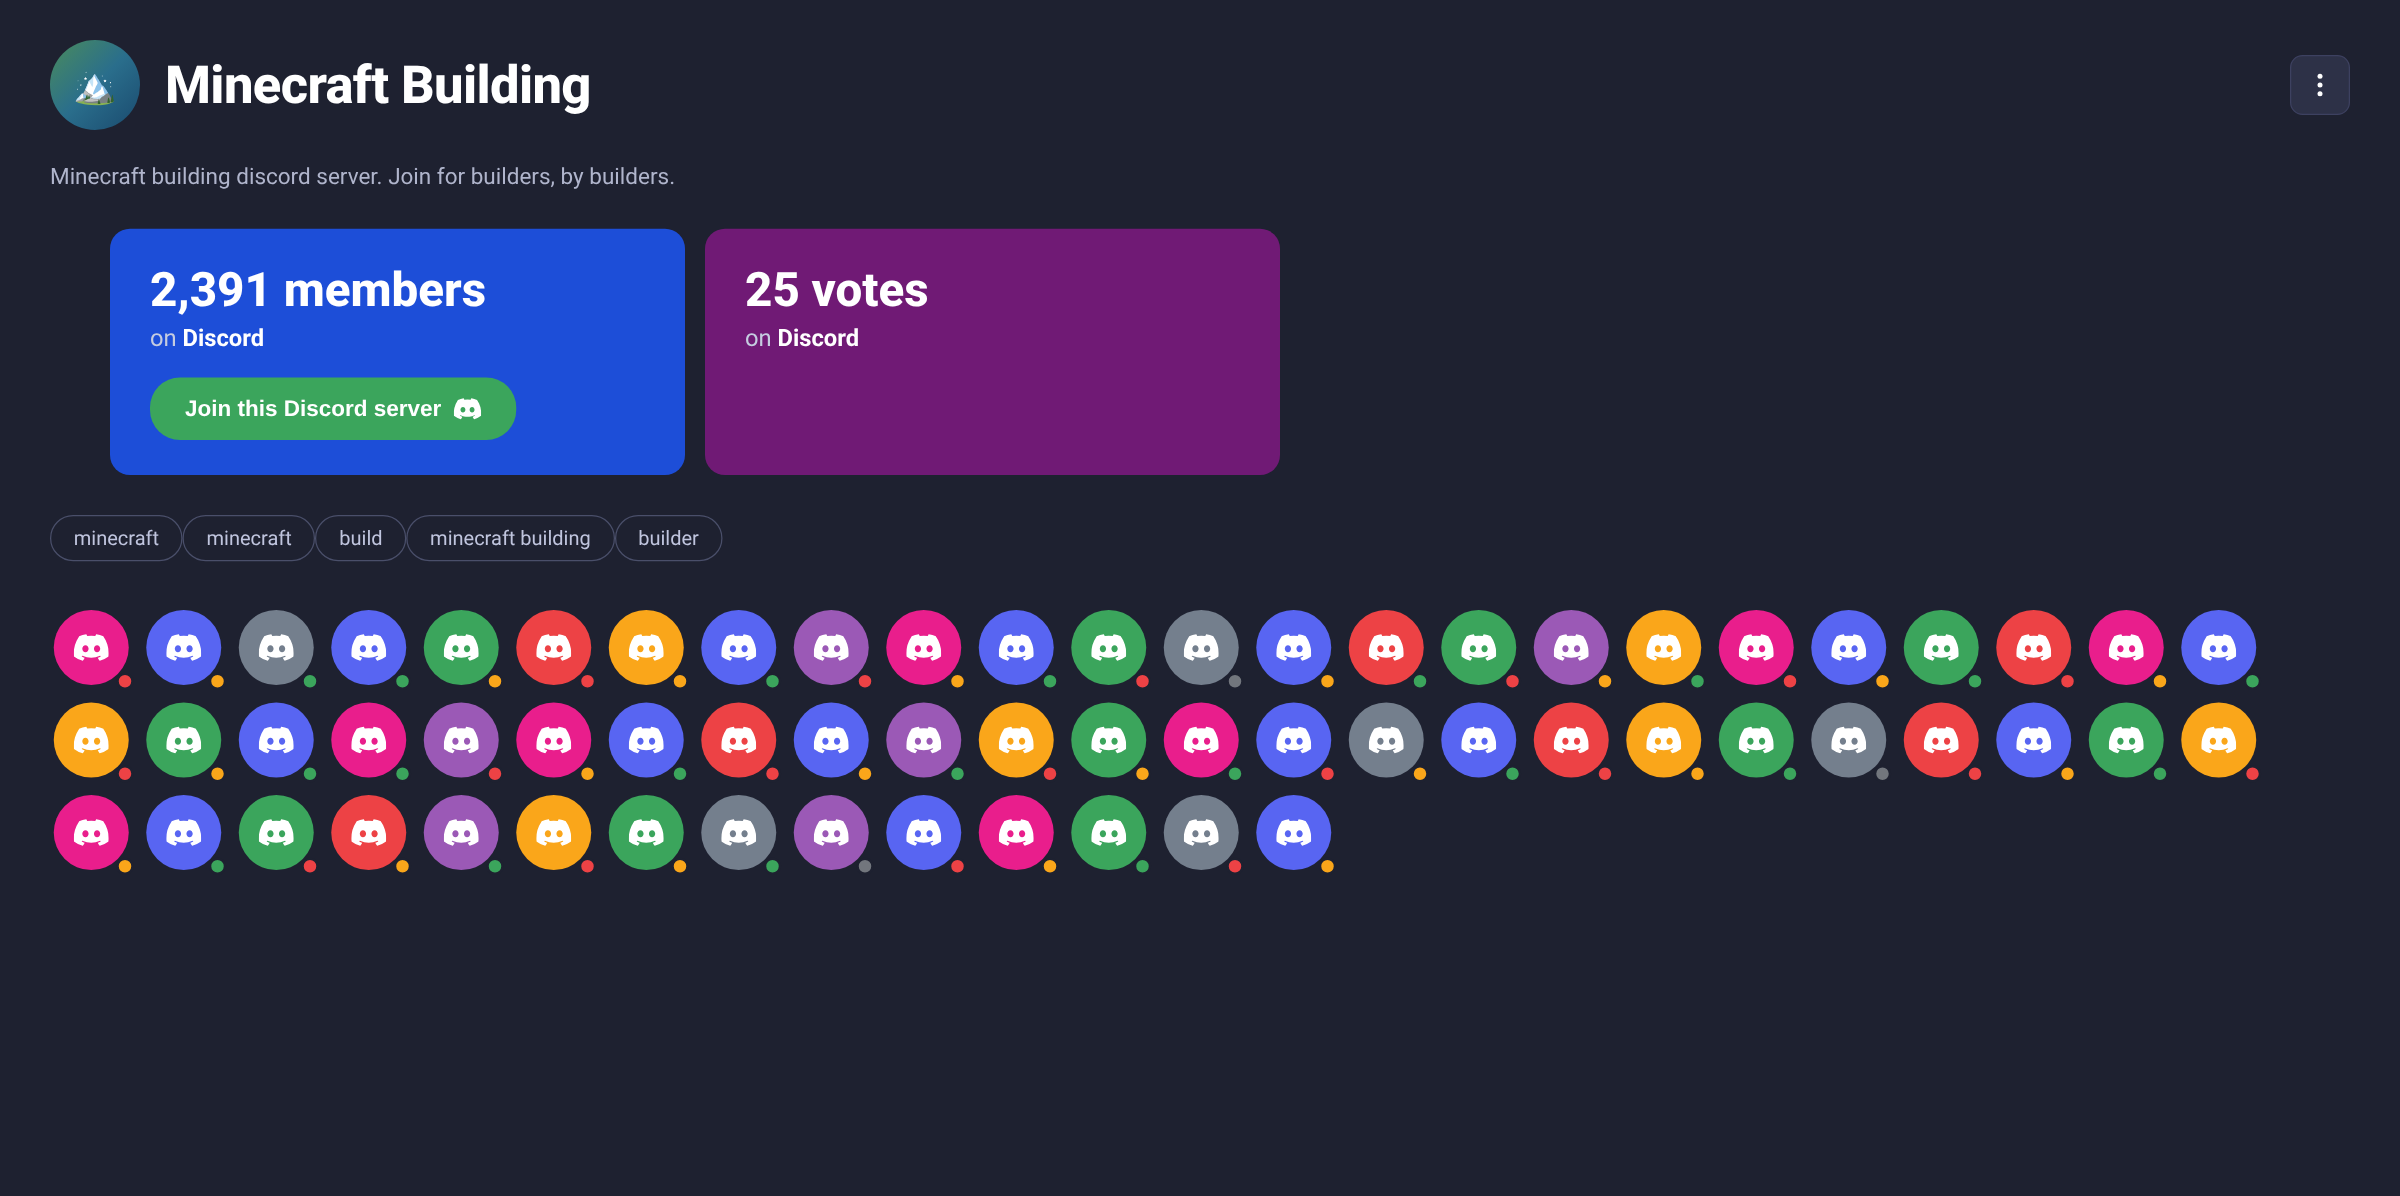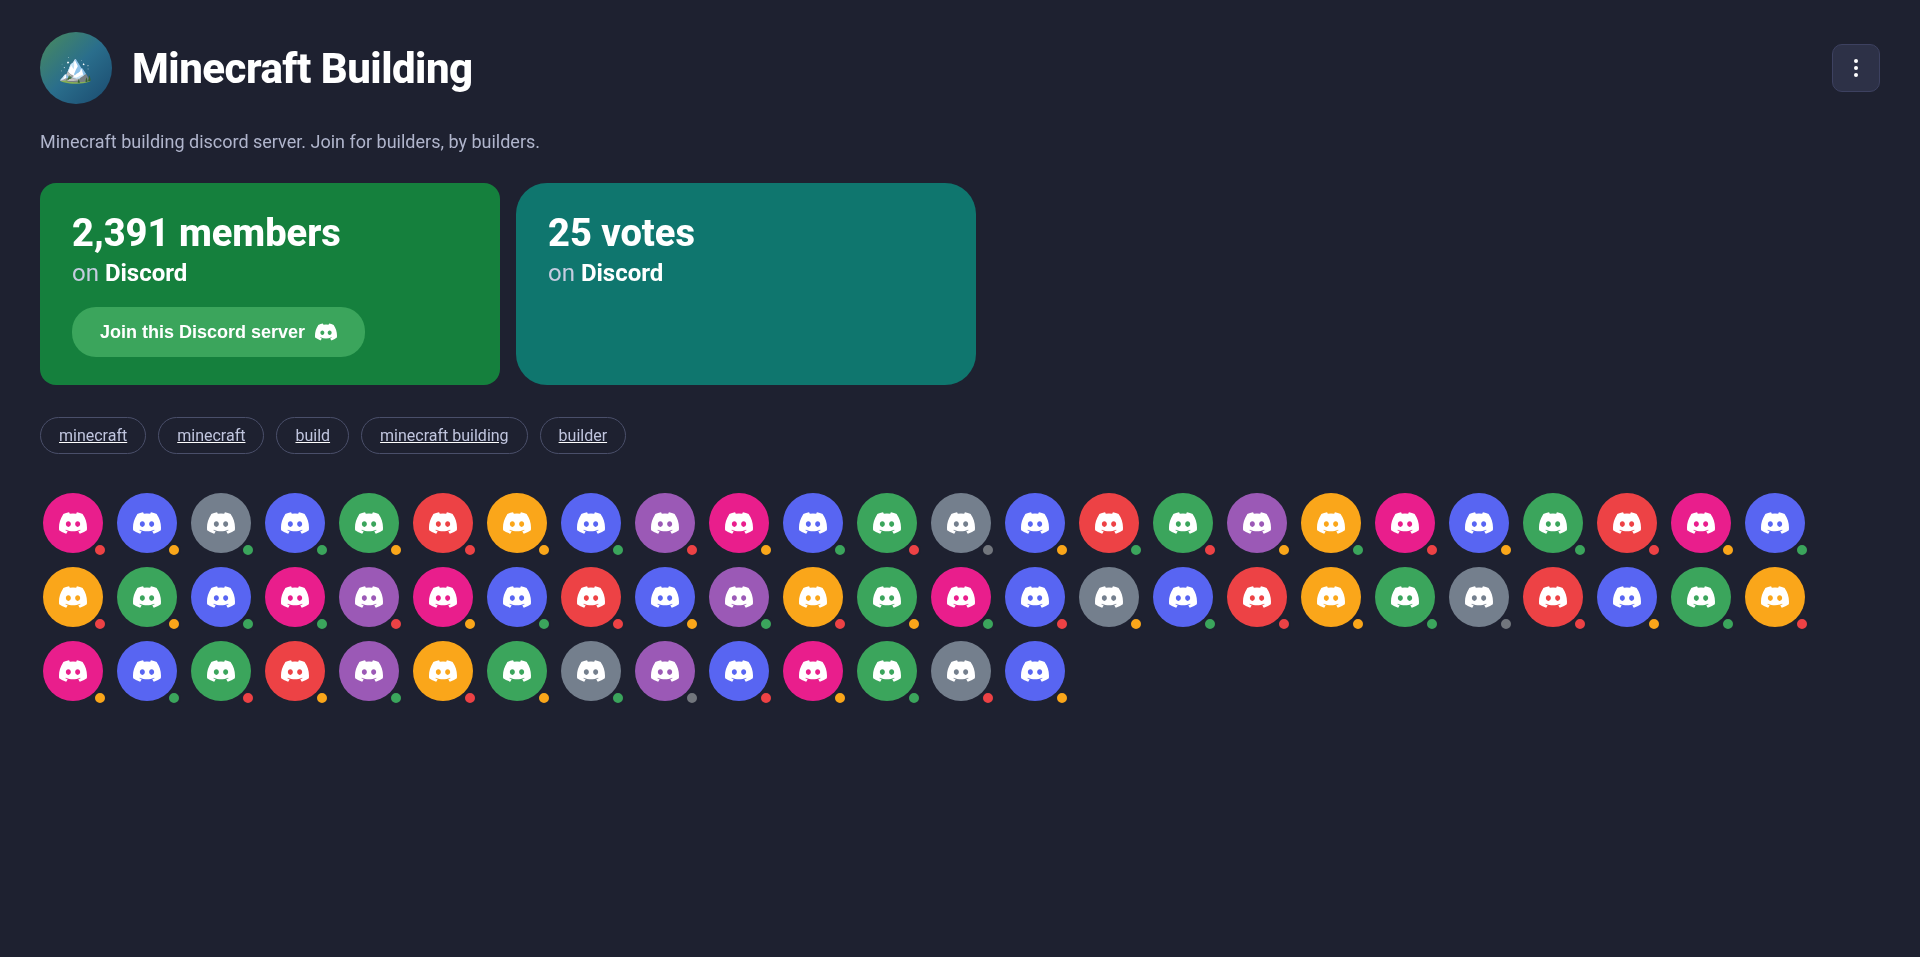--- a/index.html
+++ b/index.html
@@ -90,37 +90,37 @@
       margin-bottom: 32px;
     }
 
     .stat-card {
       border-radius: 16px;
       padding: 28px 32px;
       min-width: 460px;
     }
 
     .stat-card-members {
-      background-color: #15803d;
+      background-color: #1d4ed8;
+      margin-left: 48px;
     }
 
     .stat-card-votes {
-      background-color: #0f766e;
-      border-radius: 31px;
+      background-color: #701a75;
     }
 
     .stat-number {
       font-size: 38px;
       font-weight: 800;
       color: #ffffff;
       margin-bottom: 4px;
     }
 
     .stat-label {
-      font-size: 24px;
+      font-size: 19px;
       color: #c5cce0;
       margin-bottom: 20px;
     }
 
     .stat-label strong {
       color: #ffffff;
       font-weight: 700;
     }
 
     .join-button {
@@ -147,24 +147,22 @@
       font-weight: 700;
       cursor: pointer;
       display: inline-flex;
       align-items: center;
       gap: 10px;
     }
 
     
     .tags-row {
       display: flex;
-      gap: 12px;
       flex-wrap: wrap;
       margin-bottom: 36px;
-      text-decoration: underline;
     }
 
     .tag {
       background: transparent;
       border: 1.5px solid #4a4f6a;
       border-radius: 20px;
       padding: 8px 18px;
       font-size: 16px;
       color: #c0c5de;
       cursor: pointer;

